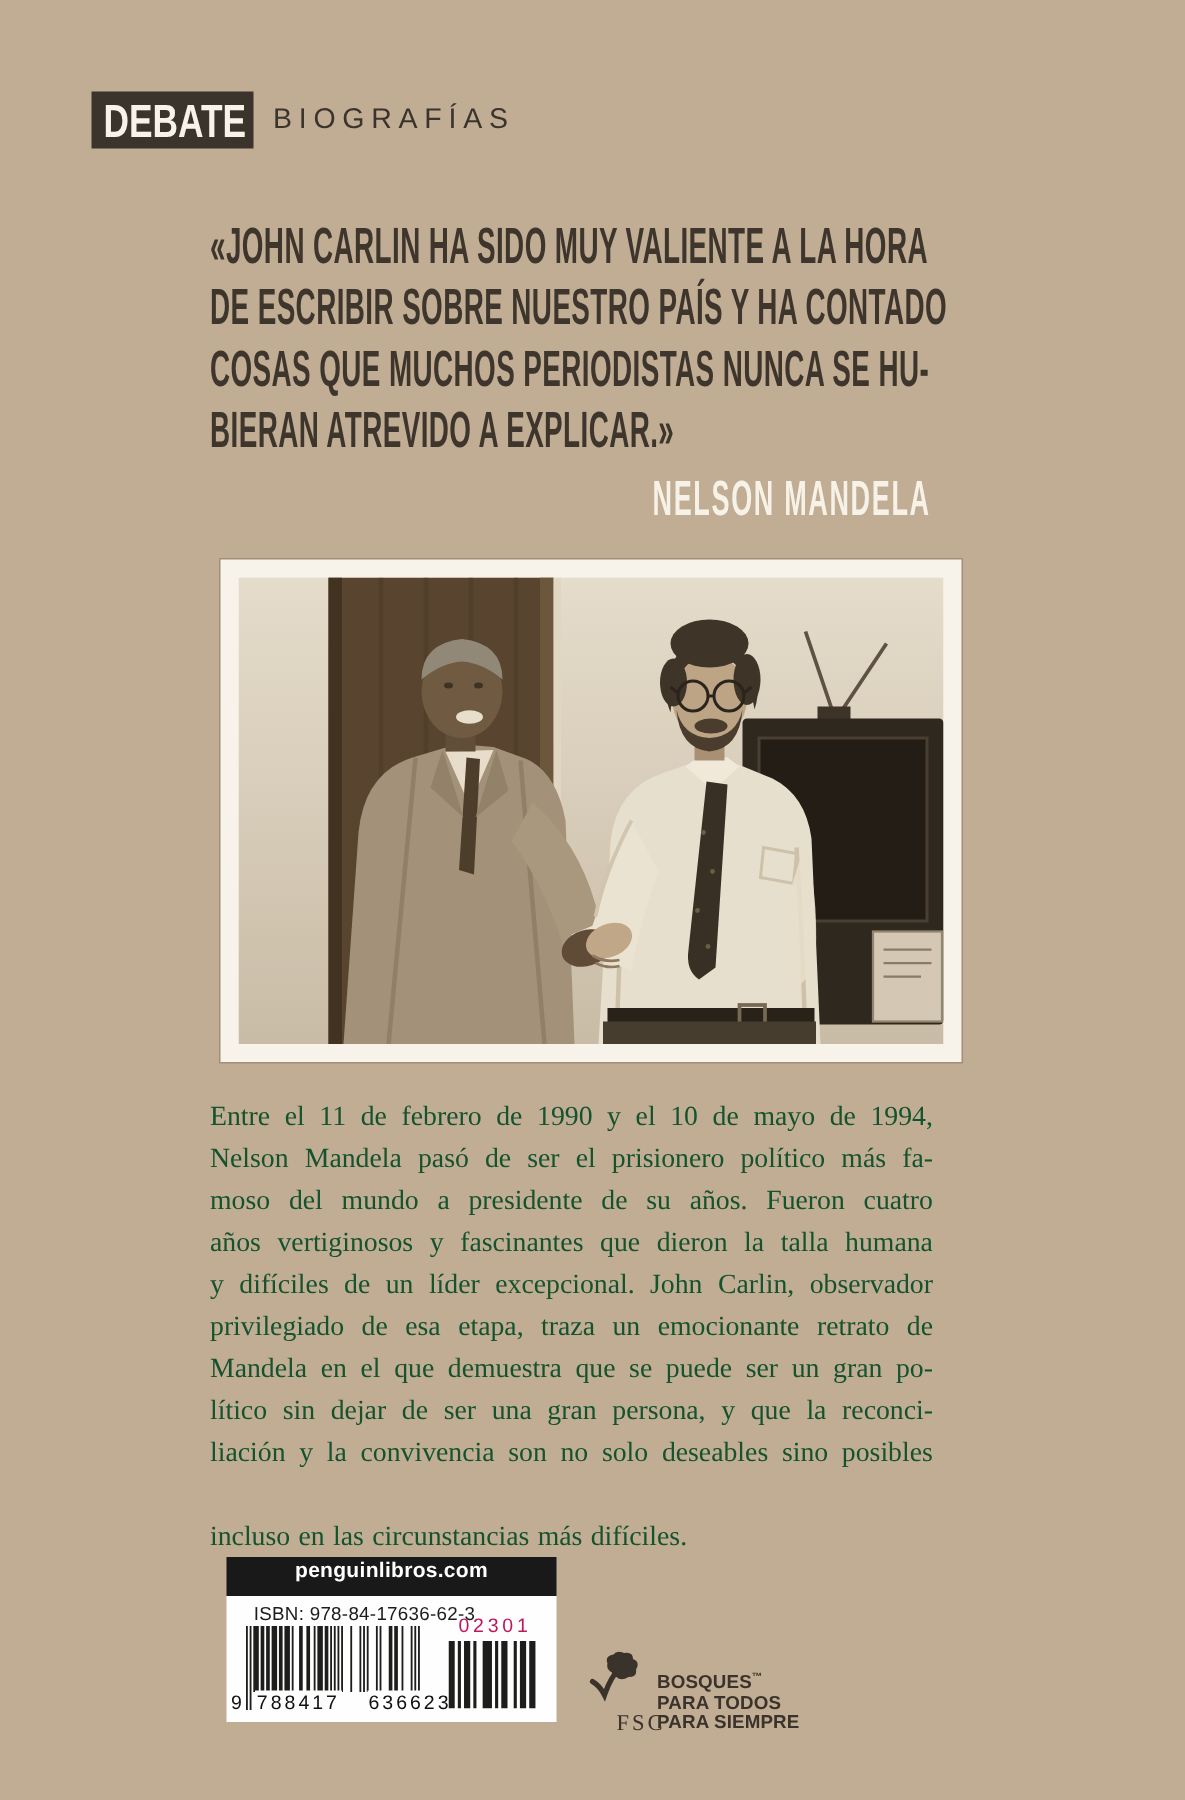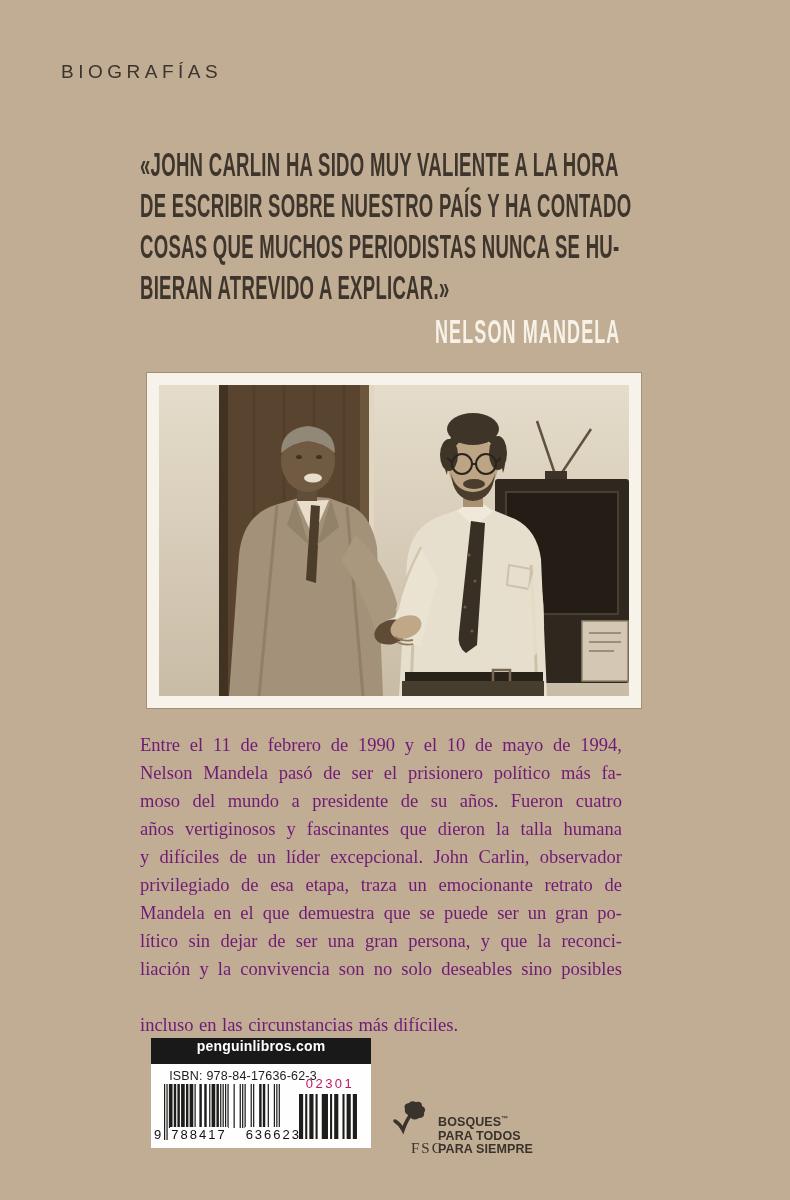--- a/index.html
+++ b/index.html
@@ -20,21 +20,21 @@
   .quote-attr{margin-top:7px;text-align:right;font-weight:bold;font-size:33px;letter-spacing:2px;
               color:#f7f2e8;line-height:1;white-space:nowrap;}
 
   
   .photo{position:absolute;left:147px;top:373px;width:470px;margin:0;background:#f7f3ea;padding:12px;
          box-shadow:0 0 0 1px rgba(110,90,65,.35);}
   .photo svg{display:block;}
 
   
   .synopsis{position:absolute;left:140px;top:731px;width:482px;font-family:"Liberation Serif",serif;
-            font-size:18.5px;line-height:28px;color:#701a75;}
+            font-size:18.5px;line-height:28px;color:#14532d;}
   .syn-line{display:flex;justify-content:space-between;white-space:nowrap;}
   .syn-line.last{justify-content:flex-start;gap:0.3em;margin-top:28px;}
 
   
   .barcode-panel{position:absolute;left:151px;top:1038px;width:220px;}
   .web-bar{background:#191919;height:26px;display:flex;align-items:flex-start;justify-content:center;}
   .web-bar span{color:#ffffff;font-weight:bold;font-size:14px;letter-spacing:0.2px;}
   .bar-white{position:relative;background:#fefefe;height:84px;}
   .isbn{position:absolute;top:5px;left:0;width:184px;text-align:center;font-size:12.5px;font-weight:normal;
         color:#1c1c1c;letter-spacing:0.2px;}
@@ -52,20 +52,23 @@
   .fsc-acronym{font-family:"Liberation Serif",serif;font-size:15px;letter-spacing:2px;margin-top:1px;margin-left:20px;}
   .fsc-text{margin-top:11px;font-weight:bold;font-size:12.5px;line-height:13.5px;letter-spacing:0.1px;white-space:nowrap;}
   .fsc-text sup{font-size:7px;}
 </style>
 </head>
 <body>
 
 <div class="page">
 
   <div class="brand">
+    <div class="brand-box">
+      <span class="brand-box-text">DEBATE</span>
+    </div>
     <div class="brand-sub">BIOGRAFÍAS</div>
   </div>
 
   <div class="quote">
     <div>
         <div class="quote-line">«JOHN CARLIN HA SIDO MUY VALIENTE A LA HORA</div>
         <div class="quote-line">DE ESCRIBIR SOBRE NUESTRO PAÍS Y HA CONTADO</div>
         <div class="quote-line">COSAS QUE MUCHOS PERIODISTAS NUNCA SE HU-</div>
         <div class="quote-line">BIERAN ATREVIDO A EXPLICAR.»</div>
       </div>

